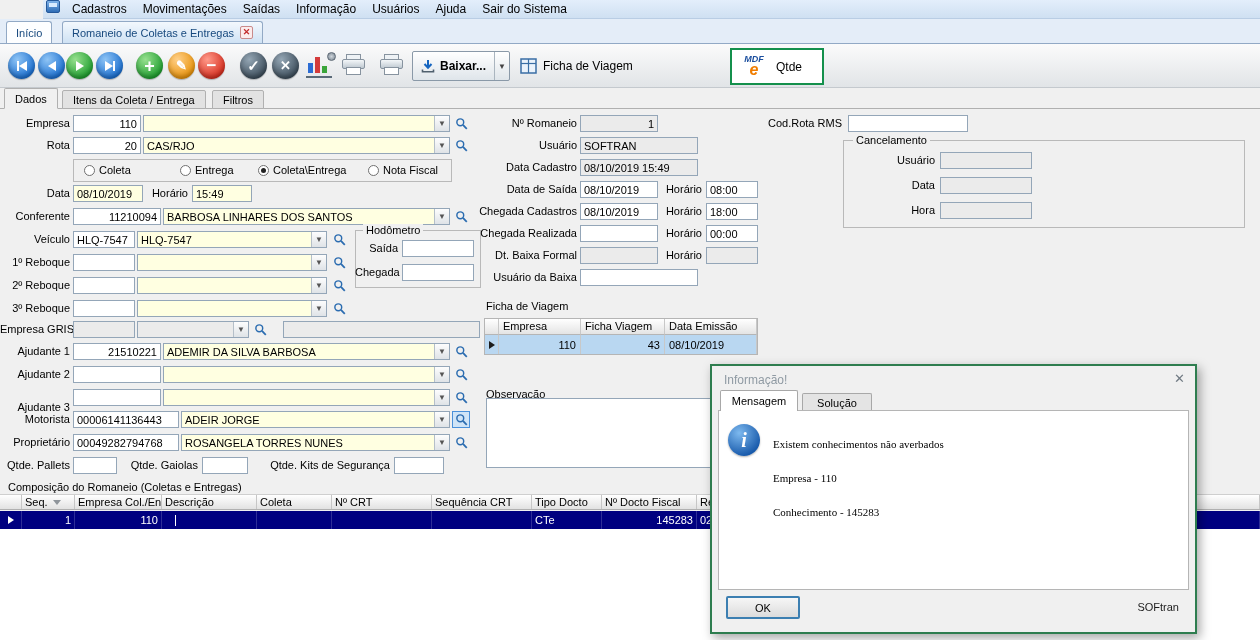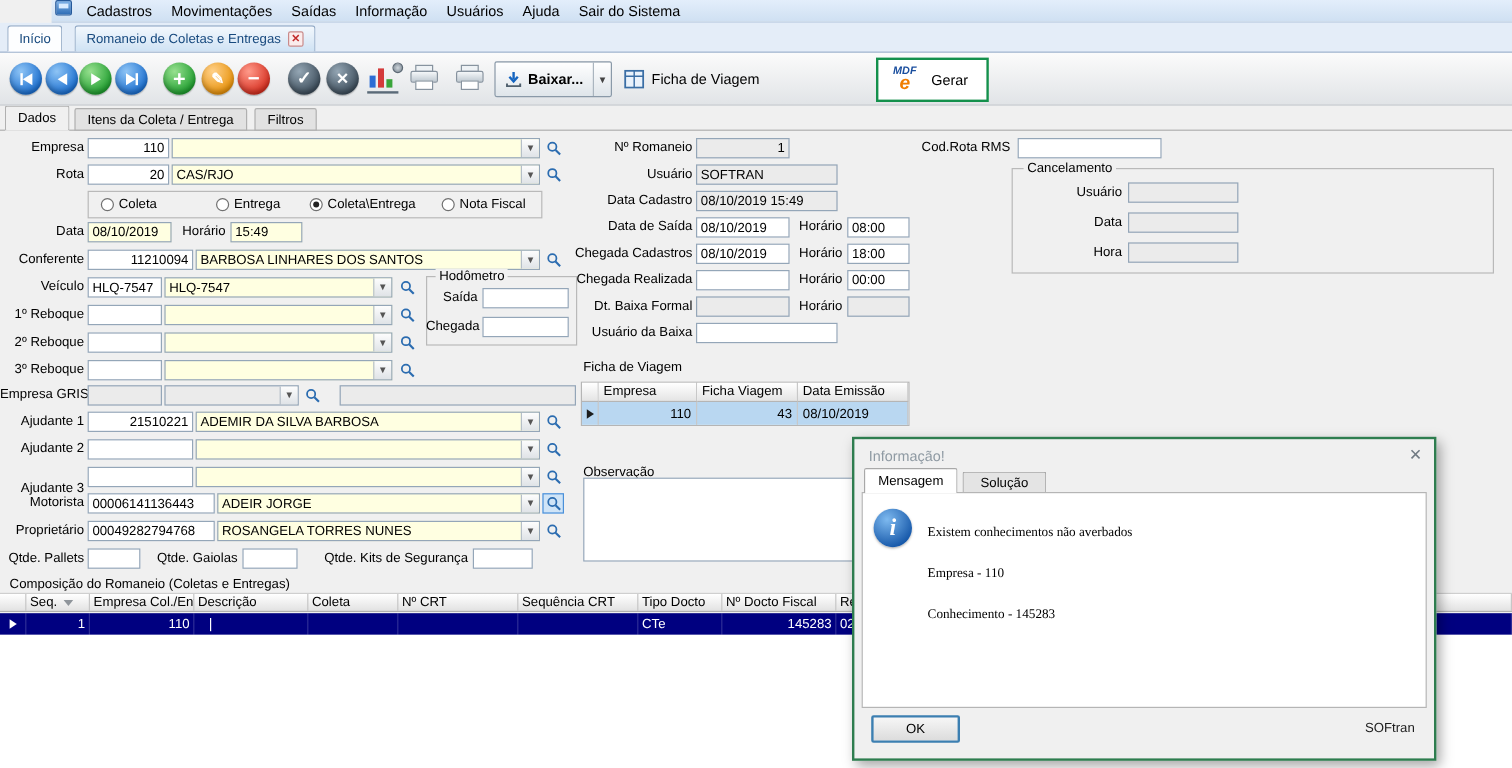--- a/index.html
+++ b/index.html
@@ -252,21 +252,21 @@
         <line x1="8.5" y1="1" x2="8.5" y2="15" stroke="#3a6ea5" stroke-width="1.2"></line>
       </svg>
       <span>Ficha de Viagem</span>
     </div>
 
     <div class="gerar">
       <span class="mdfe">
         <span class="m1">MDF</span>
         <span class="m2">e</span>
       </span>
-      <span class="gerar-lbl">Gerar</span>
+      <span class="gerar-lbl">Qtde</span>
     </div>
   </div>
 
   <div class="subtabbar">
     <div class="subtab active" style="left:4px">
         <span>Dados</span>
       </div>
     <div class="subtab" style="left:62px">
         <span>Itens da Coleta / Entrega</span>
       </div>

